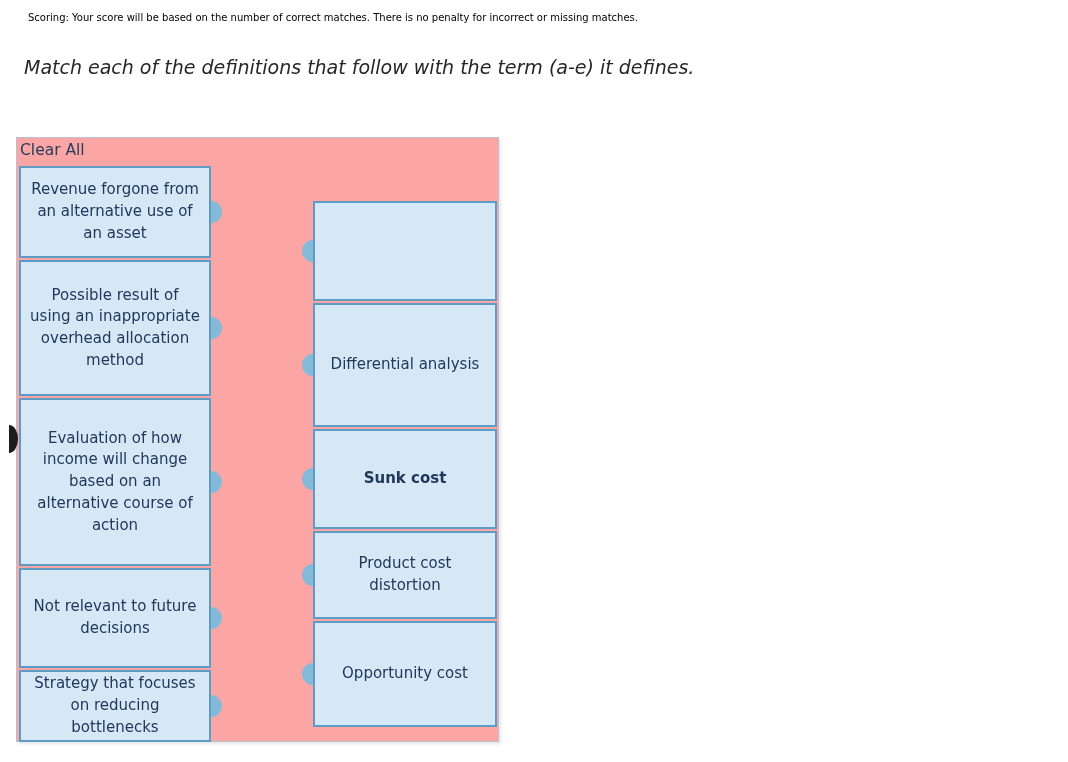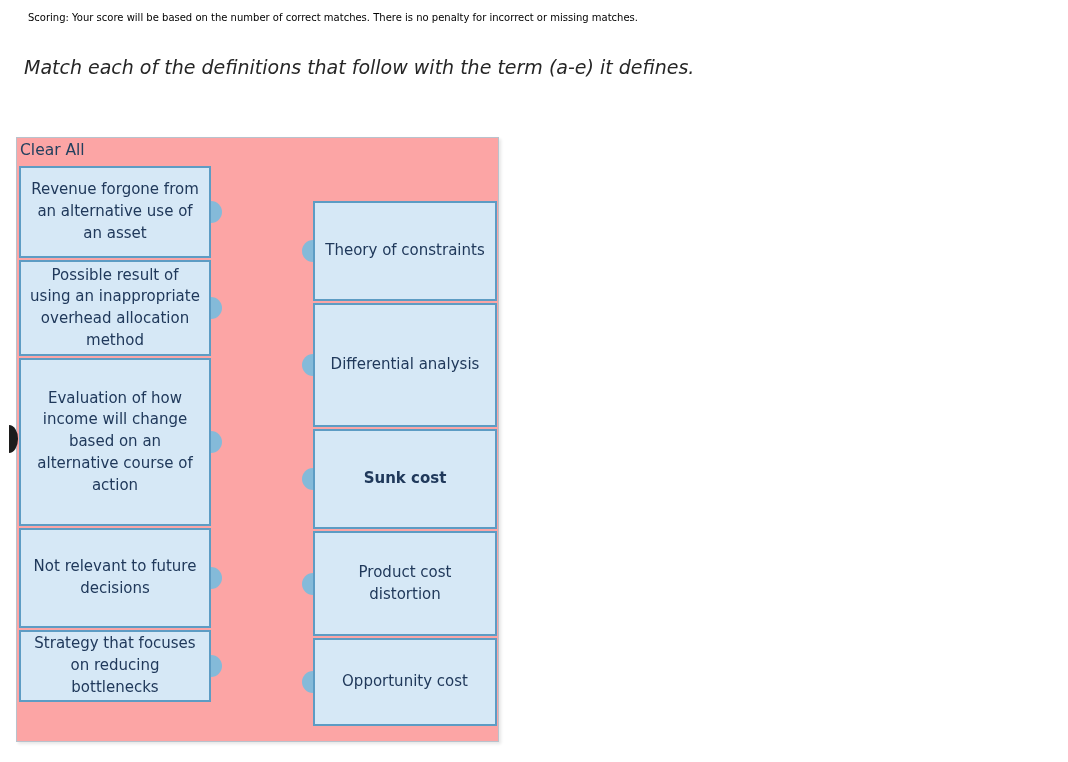--- a/index.html
+++ b/index.html
@@ -154,53 +154,52 @@
 
   <div class="edge-artifact"></div>
 
   <a class="clear-all" href="#">Clear All</a>
 
   <div class="col-left">
       <div class="mbox" style="height: 92px;">
         <span class="mbox-text">Revenue forgone from an alternative use of an asset</span>
         <div class="knob knob-right"></div>
       </div>
-      <div class="mbox" style="height: 96px;">
+      <div class="mbox" style="height: 136px;">
         <span class="mbox-text">Possible result of using an inappropriate overhead allocation method</span>
         <div class="knob knob-right"></div>
       </div>
       <div class="mbox" style="height: 168px;">
         <span class="mbox-text">Evaluation of how income will change based on an alternative course of action</span>
         <div class="knob knob-right"></div>
       </div>
       <div class="mbox" style="height: 100px;">
         <span class="mbox-text">Not relevant to future decisions</span>
         <div class="knob knob-right"></div>
       </div>
       <div class="mbox" style="height: 72px;">
         <span class="mbox-text">Strategy that focuses on reducing bottlenecks</span>
         <div class="knob knob-right"></div>
       </div>
     </div>
   <div class="col-right">
       <div class="mbox" style="height: 100px;">
-        <span class="mbox-text">Theory of constraints</span>
         <div class="knob knob-left"></div>
       </div>
       <div class="mbox" style="height: 124px;">
         <span class="mbox-text">Differential analysis</span>
         <div class="knob knob-left"></div>
       </div>
       <div class="mbox" style="height: 100px; font-weight: bold;">
         <span class="mbox-text">Sunk cost</span>
         <div class="knob knob-left"></div>
       </div>
-      <div class="mbox" style="height: 105px;">
+      <div class="mbox" style="height: 88px;">
         <span class="mbox-text">Product cost distortion</span>
         <div class="knob knob-left"></div>
       </div>
-      <div class="mbox" style="height: 88px;">
+      <div class="mbox" style="height: 106px;">
         <span class="mbox-text">Opportunity cost</span>
         <div class="knob knob-left"></div>
       </div>
     </div>
 
 </div>
 
 </body></html>

